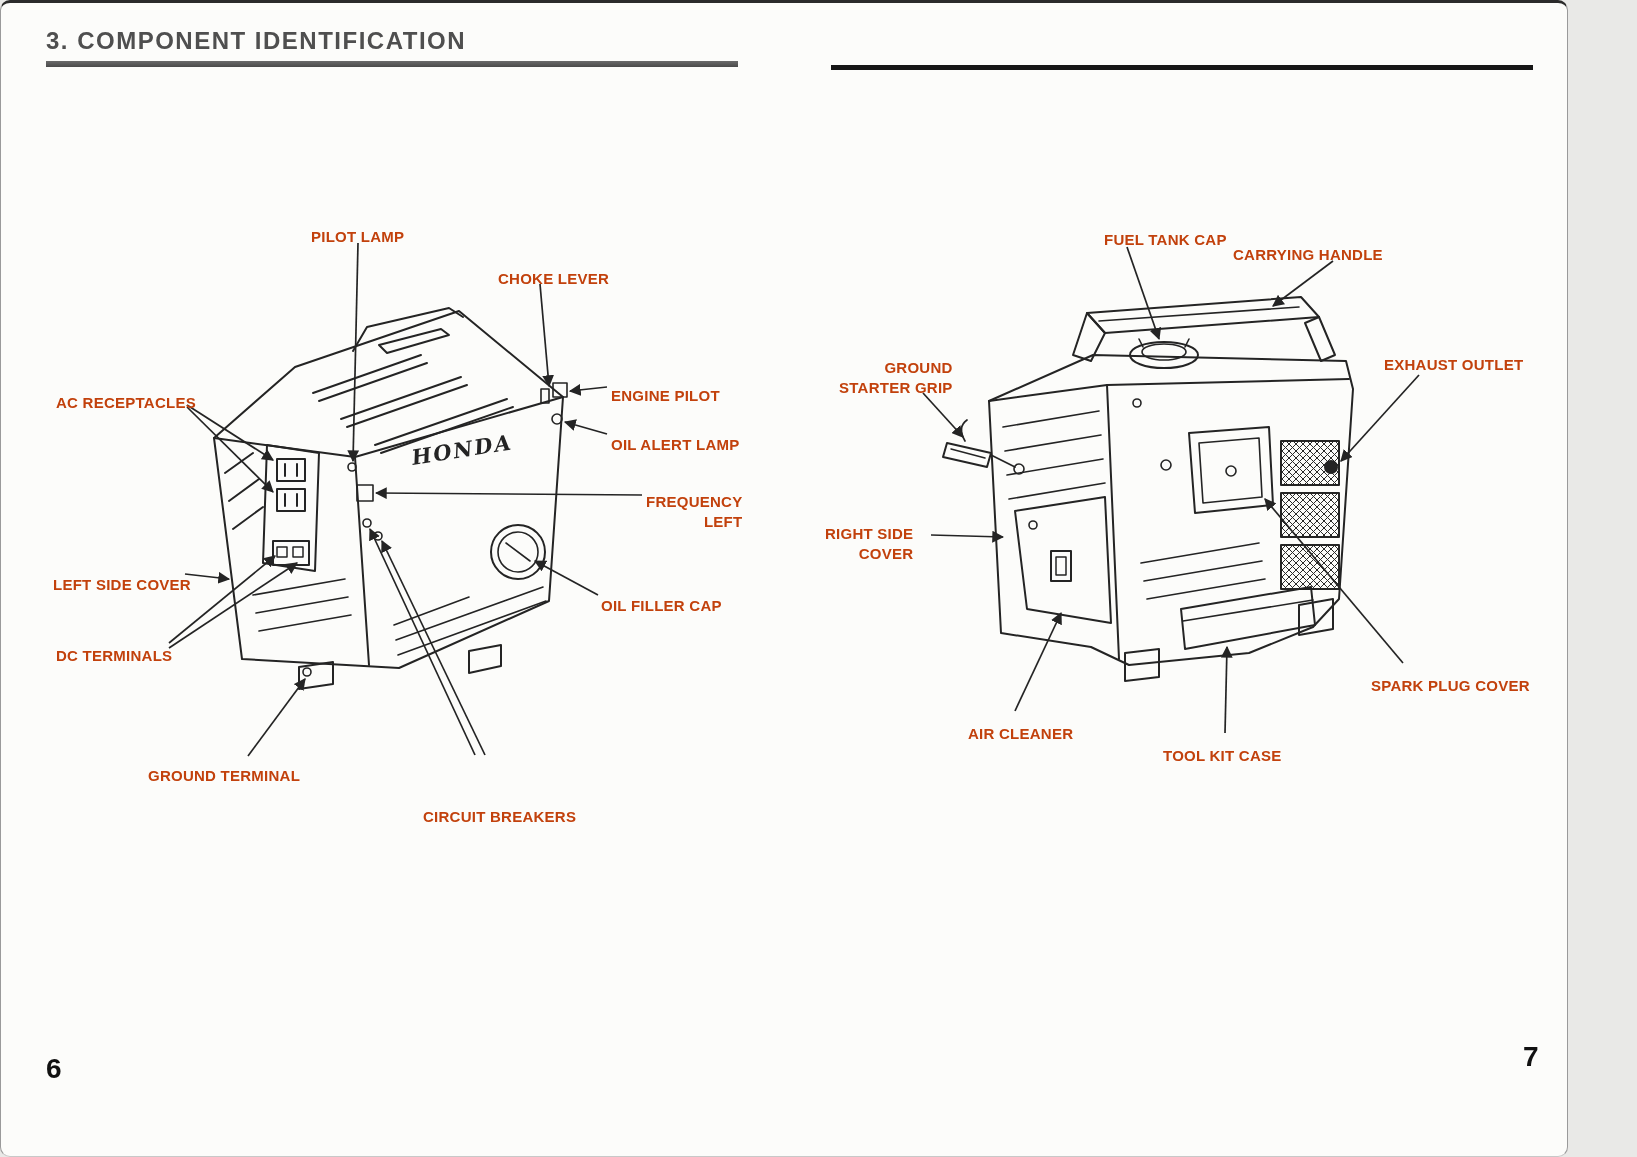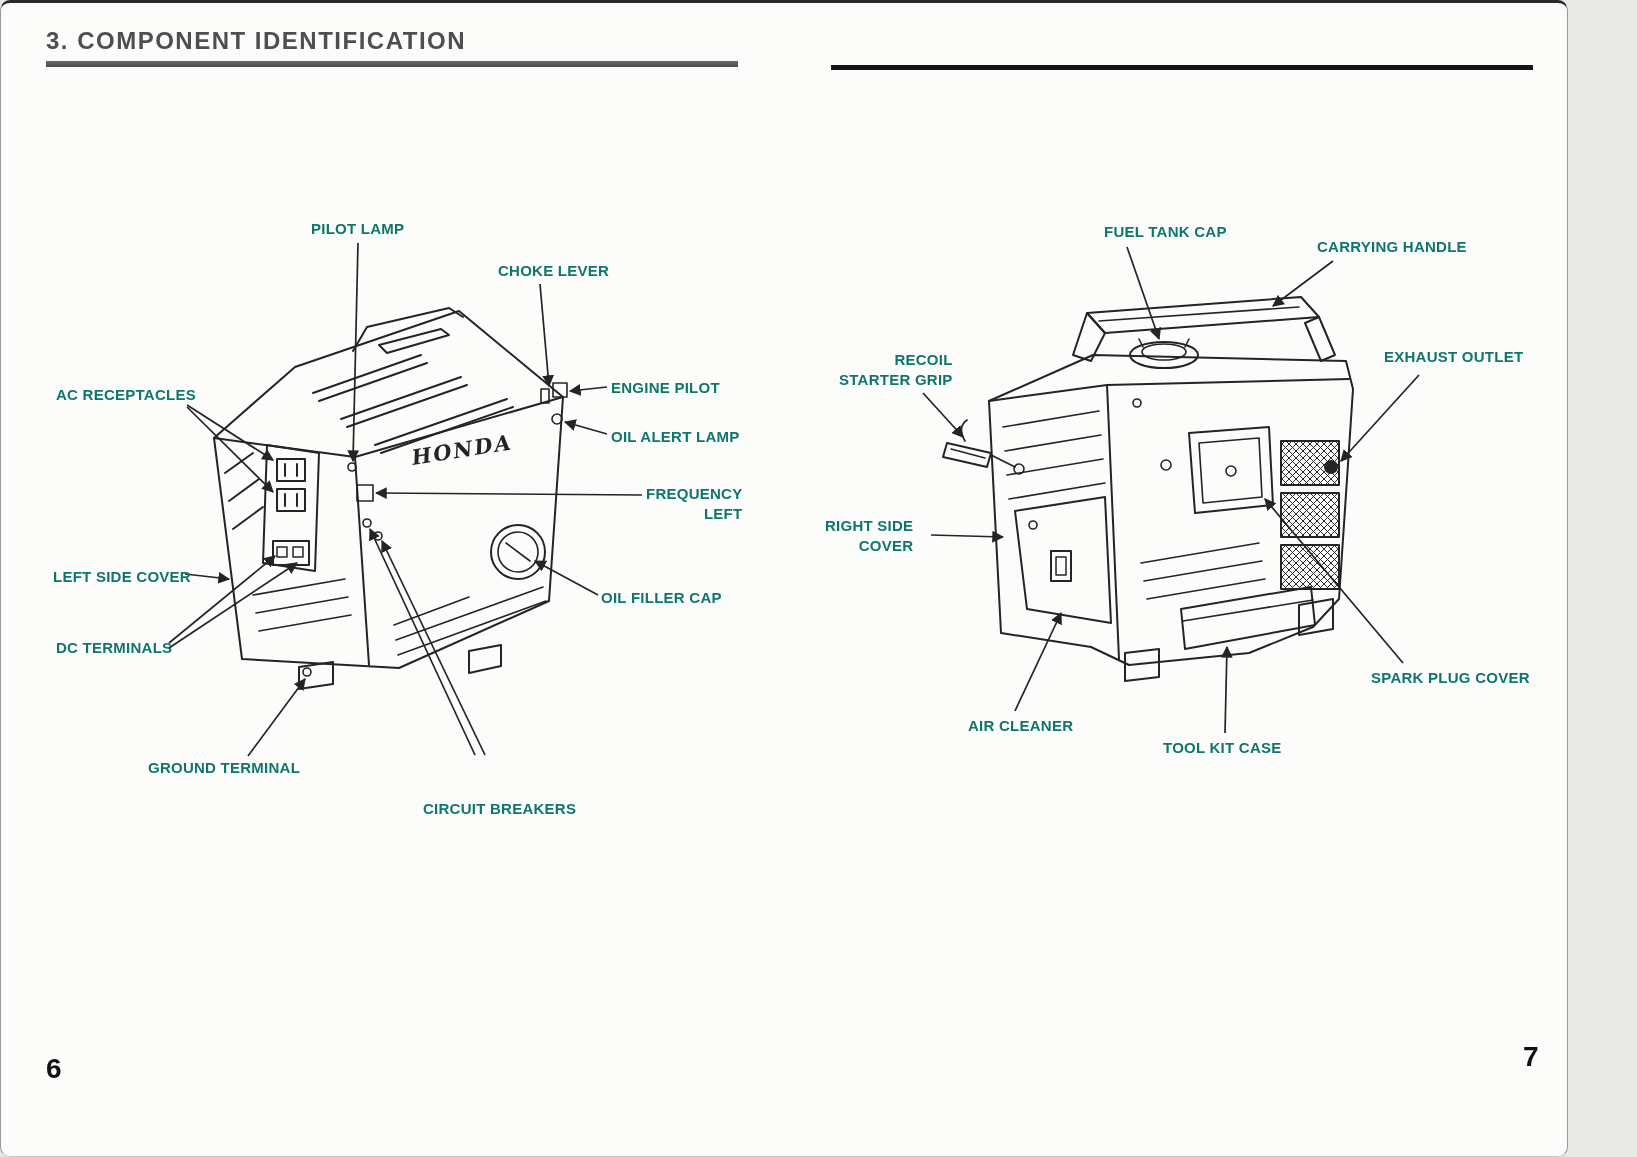--- a/index.html
+++ b/index.html
@@ -15,24 +15,25 @@
     border-bottom:1px solid #c8c8c8;
     border-radius:10px;
     font-family:"Liberation Sans", sans-serif;
     text-align:right;
   }
   .art { position:absolute; left:0; top:0; }
   .label {
     position:absolute;
     font-weight:bold;
     font-size:15px;
-    color:#0f766e;
+    color:#c2410c;
     letter-spacing:.25px;
     line-height:1.35;
     white-space:pre-line;
+    margin-top:8px;
   }
   .heading {
     position:absolute; left:45px; top:24px;
     font-size:24px; font-weight:bold;
     color:#4f4f4f; letter-spacing:1.5px;
   }
   .heading-rule {
     position:absolute; left:45px; top:58px;
     width:692px; height:6px;
     background:linear-gradient(#6a6a6a,#4a4a4a);
@@ -200,22 +201,22 @@
   <div class="label" style="left:610px;top:424px">OIL ALERT LAMP</div>
   <div class="label" style="left:645px;top:481px">FREQUENCY
 LEFT</div>
   <div class="label" style="left:52px;top:564px">LEFT SIDE COVER</div>
   <div class="label" style="left:600px;top:585px">OIL FILLER CAP</div>
   <div class="label" style="left:55px;top:635px">DC TERMINALS</div>
   <div class="label" style="left:147px;top:755px">GROUND TERMINAL</div>
   <div class="label" style="left:422px;top:796px">CIRCUIT BREAKERS</div>
 
   <div class="label" style="left:1103px;top:219px">FUEL TANK CAP</div>
-  <div class="label" style="left:1316px;top:234px">CARRYING HANDLE</div>
-  <div class="label" style="left:838px;top:347px">RECOIL
+  <div class="label" style="left:1232px;top:234px">CARRYING HANDLE</div>
+  <div class="label" style="left:838px;top:347px">GROUND
 STARTER GRIP</div>
   <div class="label" style="left:1383px;top:344px">EXHAUST OUTLET</div>
   <div class="label" style="left:824px;top:513px">RIGHT SIDE
 COVER</div>
   <div class="label" style="left:967px;top:713px">AIR CLEANER</div>
   <div class="label" style="left:1162px;top:735px">TOOL KIT CASE</div>
   <div class="label" style="left:1370px;top:665px">SPARK PLUG COVER</div>
 
   <div class="pagenum" style="left:45px;top:1050px">6</div>
   <div class="pagenum" style="left:1522px;top:1038px">7</div>

